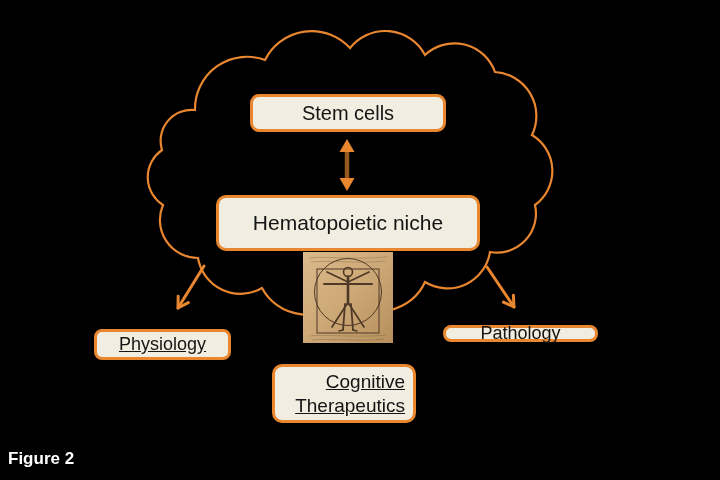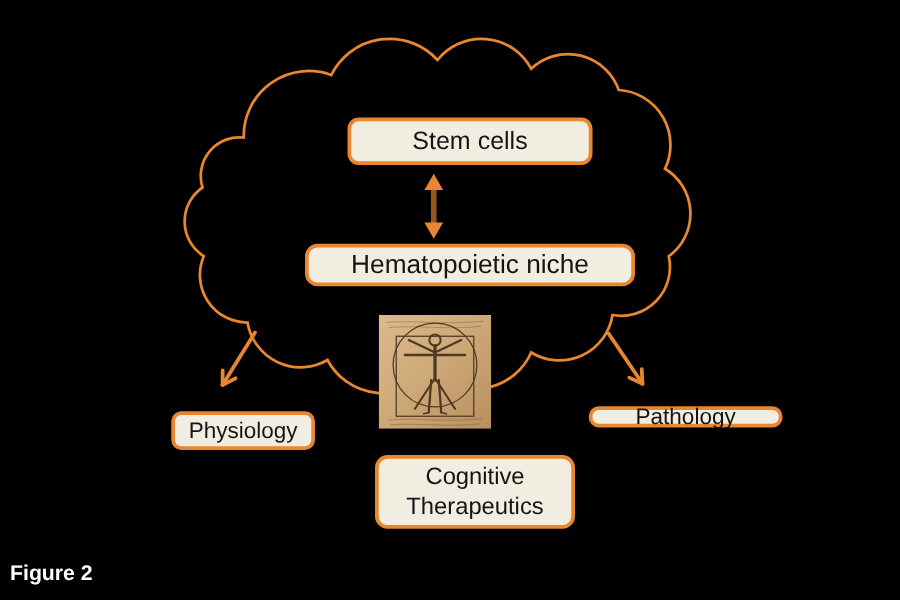--- a/index.html
+++ b/index.html
@@ -34,28 +34,27 @@
     stroke-width: 3; stroke-linecap: round; stroke-linejoin: round;
   }
   .updown-shaft { stroke: var(--arrow-shaft-brown, #96581E); stroke-width: 4.5; }
   .updown-head { fill: var(--accent-orange, #E8872F); }
   .node {
     position: absolute; box-sizing: border-box;
     background: var(--box-fill, #F1EDE0);
     border: 3px solid var(--accent-orange, #E8872F);
     color: var(--box-text, #111);
     display: flex; align-items: center; justify-content: center;
-    text-align: center;
-    margin-left: 28px;
+    text-align: right;
   }
   #box-stem       { left: 250px; top: 94px;  width: 196px; height: 38px; border-radius: 9px;  font-size: 20px; }
-  #box-niche      { left: 216px; top: 195px; width: 264px; height: 34px; border-radius: 10px; font-size: 21px; }
-  #box-physiology { left: 109px; top: 329px; width: 115px; height: 31px; border-radius: 8px;  font-size: 18px; }
+  #box-niche      { left: 216px; top: 195px; width: 264px; height: 56px; border-radius: 10px; font-size: 21px; }
+  #box-physiology { left: 94px; top: 329px; width: 137px; height: 31px; border-radius: 8px;  font-size: 18px; text-decoration: underline; }
   #box-pathology  { left: 443px; top: 325px; width: 155px; height: 17px; border-radius: 8px;  font-size: 18px; }
-  #box-cognitive  { left: 272px; top: 364px; width: 160px; height: 59px; border-radius: 10px; font-size: 19px; line-height: 1.22; padding: 3px 8px; }
+  #box-cognitive  { left: 272px; top: 364px; width: 144px; height: 59px; border-radius: 10px; font-size: 19px; line-height: 1.22; padding: 3px 8px; text-decoration: underline; }
   #vitruvian { position: absolute; left: 303px; top: 252px; }
   .sketch { stroke: #4e3926; fill: none; stroke-linecap: round; }
   .sketch-faint { stroke: #6b5232; fill: none; opacity: 0.4; }
 </style>
 </head>
 <body>
 
 <div id="slide">
 
 

